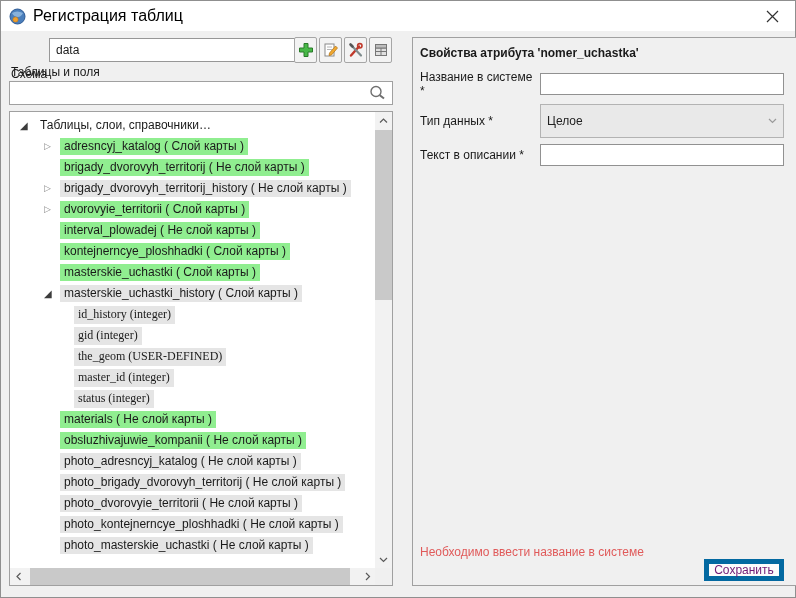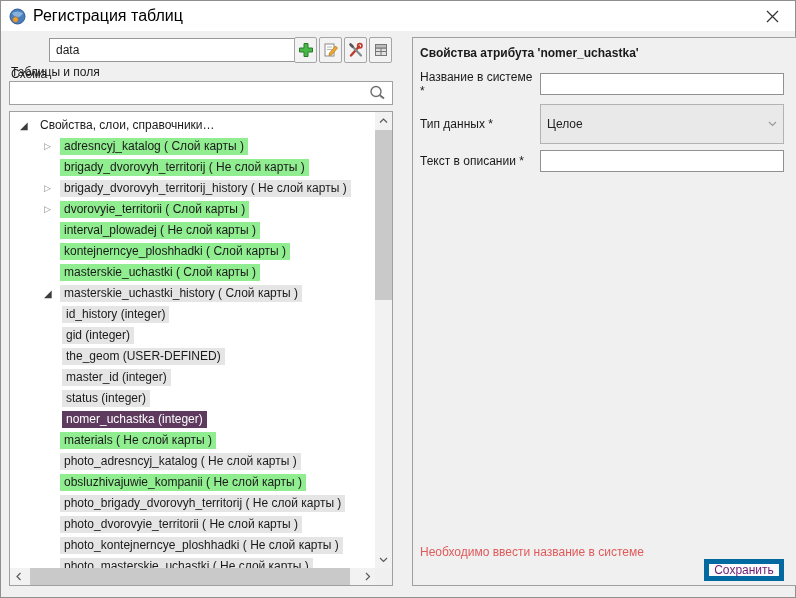--- a/index.html
+++ b/index.html
@@ -56,21 +56,21 @@
   .search-icon { margin-right: 6px; }
   
   .tree-box {
     position: absolute; left: 8px; top: 110px; width: 384px; height: 475px;
     background: #fff; border: 1px solid #a0a0a0; overflow: hidden;
   }
   .tree-items { position: absolute; left: 0; top: 3px; right: 17px; bottom: 17px; overflow: hidden; }
   .tree-row { height: 21px; display: flex; align-items: center; white-space: nowrap; }
   .tree-row.lvl0 { padding-left: 10px; }
   .tree-row.lvl1 { padding-left: 34px; }
-  .tree-row.lvl2 { padding-left: 36px; }
+  .tree-row.lvl2 { padding-left: 48px; font-family: Liberation Serif, serif; }
   .expander {
     width: 14px; flex: 0 0 auto; text-align: left;
     font-size: 9px; line-height: 21px; margin-right: 2px;
   }
   .expander.exp { color: #3c3c3c; font-size: 10px; }
   .expander.col { color: #8a8a8a; }
   .tree-label { padding: 1px 4px 2px 4px; }
   .hl-none { background: transparent; }
   .hl-green { background: #90ee90; }
   .hl-red { background: #e5e5e5; }
@@ -106,21 +106,21 @@
     display: flex; flex-direction: column; padding: 6px 16px 4px 7px; justify-content: space-between;
   }
   .props-header { font-weight: bold; margin: 2px 0 10px 0; }
   .field-row { display: flex; align-items: center; margin-bottom: 6px; }
   .field-label { width: 120px; flex: 0 0 auto; }
   .field-input {
     flex: 1; height: 22px; background: #fff; border: 1px solid #919191;
     padding: 0 4px; font-family: "Liberation Sans", sans-serif; font-size: 12px; outline: none;
   }
   .field-select {
-    flex: 1; height: 40px; background: #e9e9e9; border: 1px solid #b3b3b3;
+    flex: 1; height: 34px; background: #e9e9e9; border: 1px solid #b3b3b3;
     display: flex; align-items: center; padding: 0 6px; color: #222;
   }
   .field-select .select-value { flex: 1; }
   .props-spacer { flex: 1; }
   .validation-msg { color: #e05a5a; }
   .btn-row { display: flex; justify-content: flex-end; }
   .save-btn {
     width: 80px; height: 22px; background: #fcfcfc; border: 5px solid #0369a1;
     color: #701a75; display: flex; align-items: center; justify-content: center;
   }
@@ -190,21 +190,21 @@
     <svg class="search-icon" width="18" height="18" viewBox="0 0 18 18">
       <circle cx="8" cy="7.5" r="5" fill="none" stroke="#6f6f6f" stroke-width="1.4"></circle>
       <line x1="11.8" y1="11.2" x2="16" y2="14.5" stroke="#6f6f6f" stroke-width="2"></line>
     </svg>
   </div>
 
   <div class="tree-box">
     <div class="tree-items">
         <div class="tree-row lvl0">
           <span class="expander exp">◢</span>
-          <span class="tree-label hl-none">Свойства, слои, справочники…</span>
+          <span class="tree-label hl-none">Таблицы, слои, справочники…</span>
         </div>
         <div class="tree-row lvl1">
           <span class="expander col">▷</span>
           <span class="tree-label hl-green">adresncyj_katalog  ( Слой карты )</span>
         </div>
         <div class="tree-row lvl1">
           <span class="expander "></span>
           <span class="tree-label hl-green">brigady_dvorovyh_territorij  ( Не слой карты )</span>
         </div>
         <div class="tree-row lvl1">
@@ -244,35 +244,31 @@
           <span class="tree-label hl-red">the_geom (USER-DEFINED)</span>
         </div>
         <div class="tree-row lvl2">
           <span class="expander "></span>
           <span class="tree-label hl-red">master_id (integer)</span>
         </div>
         <div class="tree-row lvl2">
           <span class="expander "></span>
           <span class="tree-label hl-red">status (integer)</span>
         </div>
-        <div class="tree-row lvl2">
-          <span class="expander "></span>
-          <span class="tree-label hl-selected">nomer_uchastka (integer)</span>
-        </div>
         <div class="tree-row lvl1">
           <span class="expander "></span>
           <span class="tree-label hl-green">materials  ( Не слой карты )</span>
         </div>
         <div class="tree-row lvl1">
           <span class="expander "></span>
+          <span class="tree-label hl-green">obsluzhivajuwie_kompanii  ( Не слой карты )</span>
+        </div>
+        <div class="tree-row lvl1">
+          <span class="expander "></span>
           <span class="tree-label hl-red">photo_adresncyj_katalog  ( Не слой карты )</span>
-        </div>
-        <div class="tree-row lvl1">
-          <span class="expander "></span>
-          <span class="tree-label hl-green">obsluzhivajuwie_kompanii  ( Не слой карты )</span>
         </div>
         <div class="tree-row lvl1">
           <span class="expander "></span>
           <span class="tree-label hl-red">photo_brigady_dvorovyh_territorij  ( Не слой карты )</span>
         </div>
         <div class="tree-row lvl1">
           <span class="expander "></span>
           <span class="tree-label hl-red">photo_dvorovyie_territorii  ( Не слой карты )</span>
         </div>
         <div class="tree-row lvl1">

